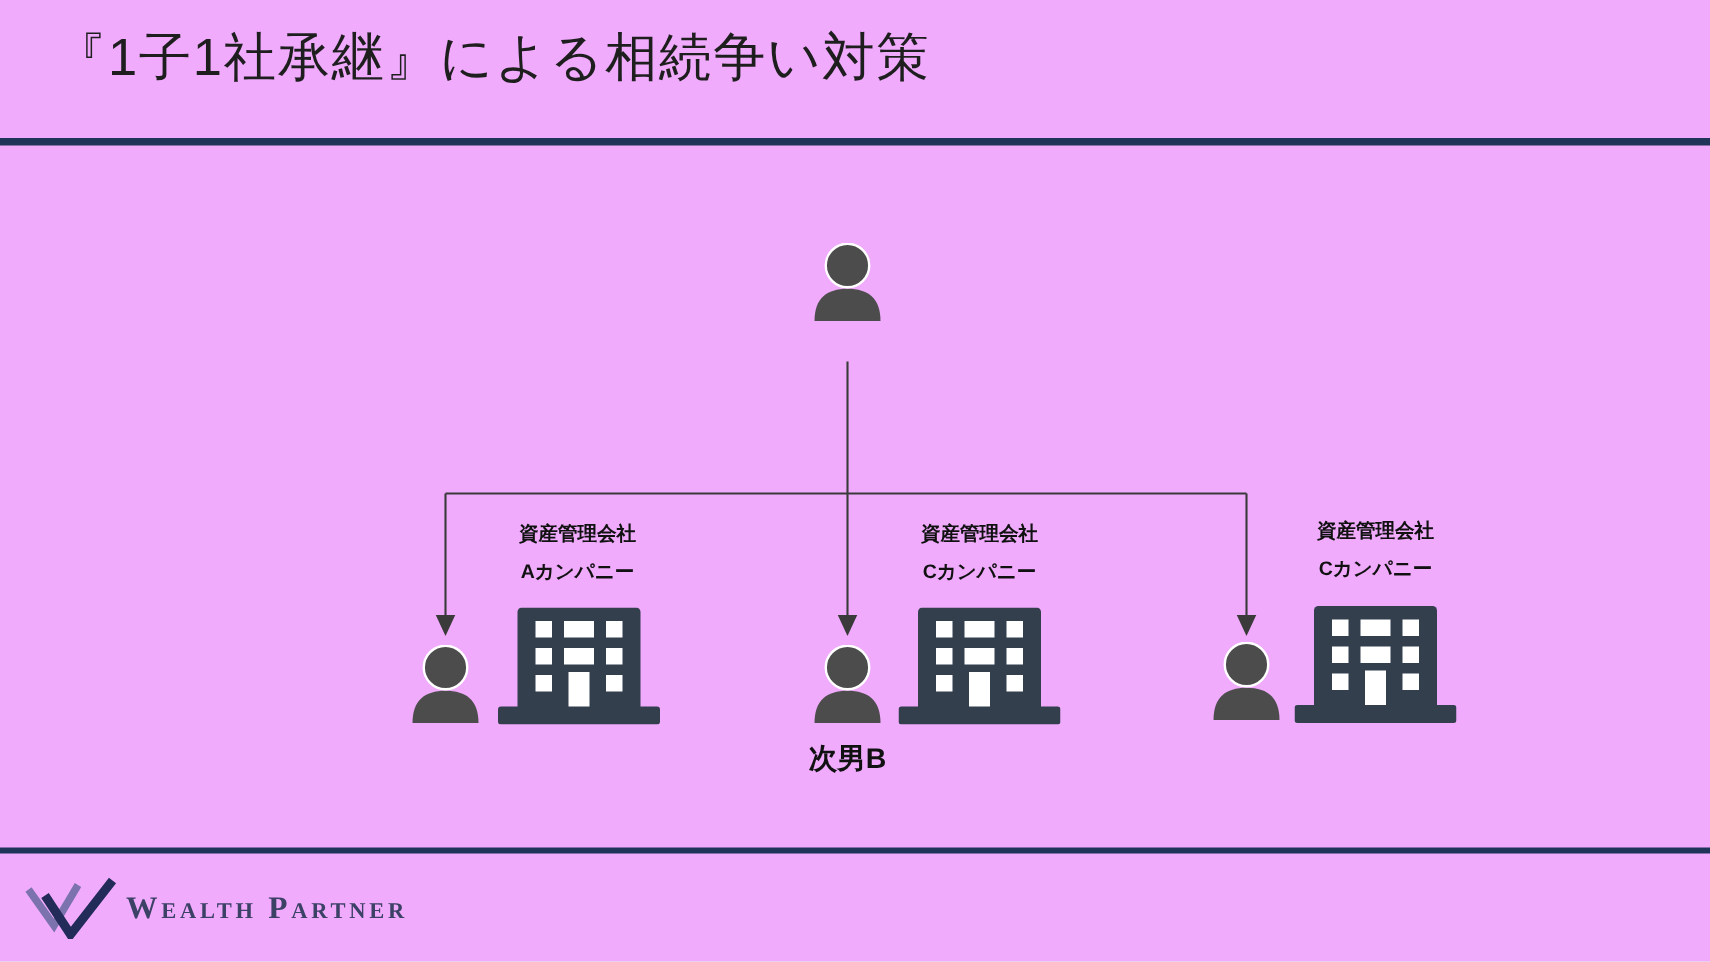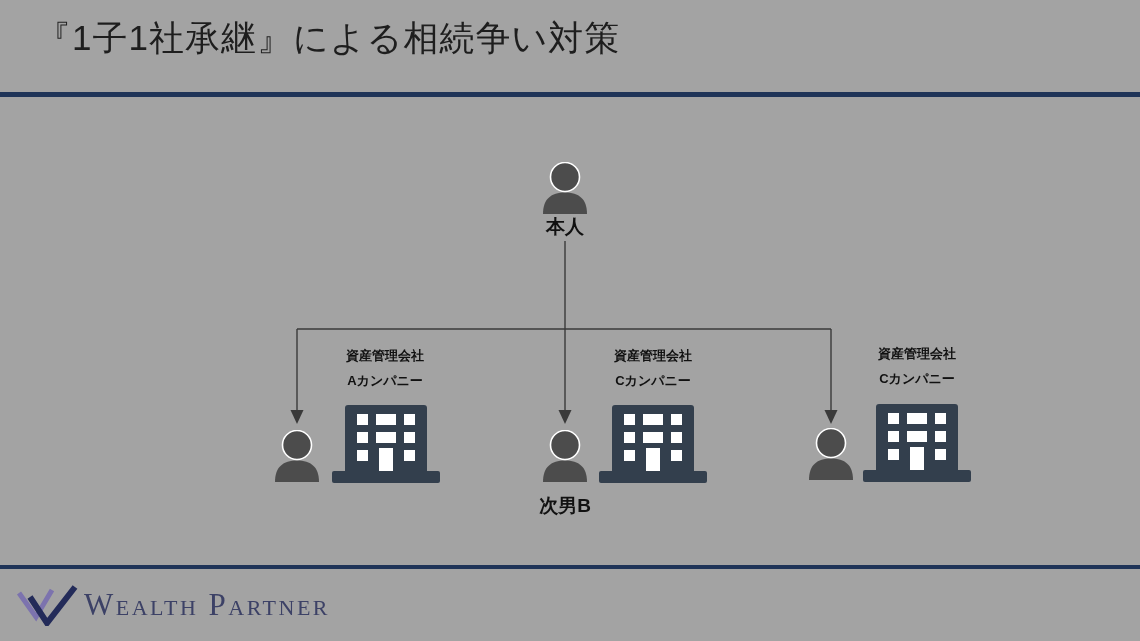--- a/index.html
+++ b/index.html
@@ -1,21 +1,21 @@
 <!DOCTYPE html>
 <html><head>
 <meta charset="utf-8">
 <style>
   * { margin: 0; padding: 0; box-sizing: border-box; }
   html, body { background: #e9e9e9; }
   .slide {
     position: relative;
     width: 1140px;
     height: 641px;
-    background: #a3a3a3;
+    background: #f0abfc;
     overflow: hidden;
     font-family: "Liberation Sans", "DejaVu Sans", sans-serif;
   }
   .title {
     position: absolute;
     left: 36px;
     top: 15px;
     font-size: 35px;
     font-weight: 500;
     letter-spacing: 1px;
@@ -69,22 +69,22 @@
     display: flex;
     align-items: center;
   }
   .logo-mark { width: 66px; height: 42px; }
   .logo-mark .stroke-purple { stroke: #7c73ae; stroke-width: 5; fill: none; }
   .logo-mark .stroke-navy { stroke: #232b59; stroke-width: 6; fill: none; }
   .brand-text {
     margin-left: 6px;
     font-family: "Liberation Serif", "DejaVu Serif", serif;
     font-variant: small-caps;
-    font-size: 31px;
-    font-weight: 400;
+    font-size: 21px;
+    font-weight: 700;
     letter-spacing: 2.5px;
     color: #3c4166;
     white-space: nowrap;
   }
 </style>
 </head>
 <body>
 
 <div class="slide">
 
@@ -98,21 +98,20 @@
     <line x1="831" y1="329" x2="831" y2="412"></line>
     <polygon points="565,424 558.5,410 571.5,410"></polygon>
     <polygon points="297,424 290.5,410 303.5,410"></polygon>
     <polygon points="831,424 824.5,410 837.5,410"></polygon>
   </svg>
 
   <svg class="person-icon-svg" style="left:541px; top:162px;" viewBox="0 0 48 52" aria-hidden="true">
     <path class="body-fill" d="M2,52 C2,37 10,30.5 24,30.5 C38,30.5 46,37 46,52 Z"></path>
     <circle class="head-fill" cx="24" cy="15" r="14.5"></circle>
   </svg>
-  <div class="node-label" style="left:495px; top:214px;">本人</div>
 
   <div class="company-label" style="left:255px; top:343px;">
     <div>資産管理会社</div>
     <div>Aカンパニー</div>
   </div>
   <svg class="person-icon-svg" style="left:273px; top:430px;" viewBox="0 0 48 52" aria-hidden="true">
     <path class="body-fill" d="M2,52 C2,37 10,30.5 24,30.5 C38,30.5 46,37 46,52 Z"></path>
     <circle class="head-fill" cx="24" cy="15" r="14.5"></circle>
   </svg>
   <svg class="building-icon-svg" style="left:332px; top:405px;" viewBox="0 0 108 78" aria-hidden="true">

